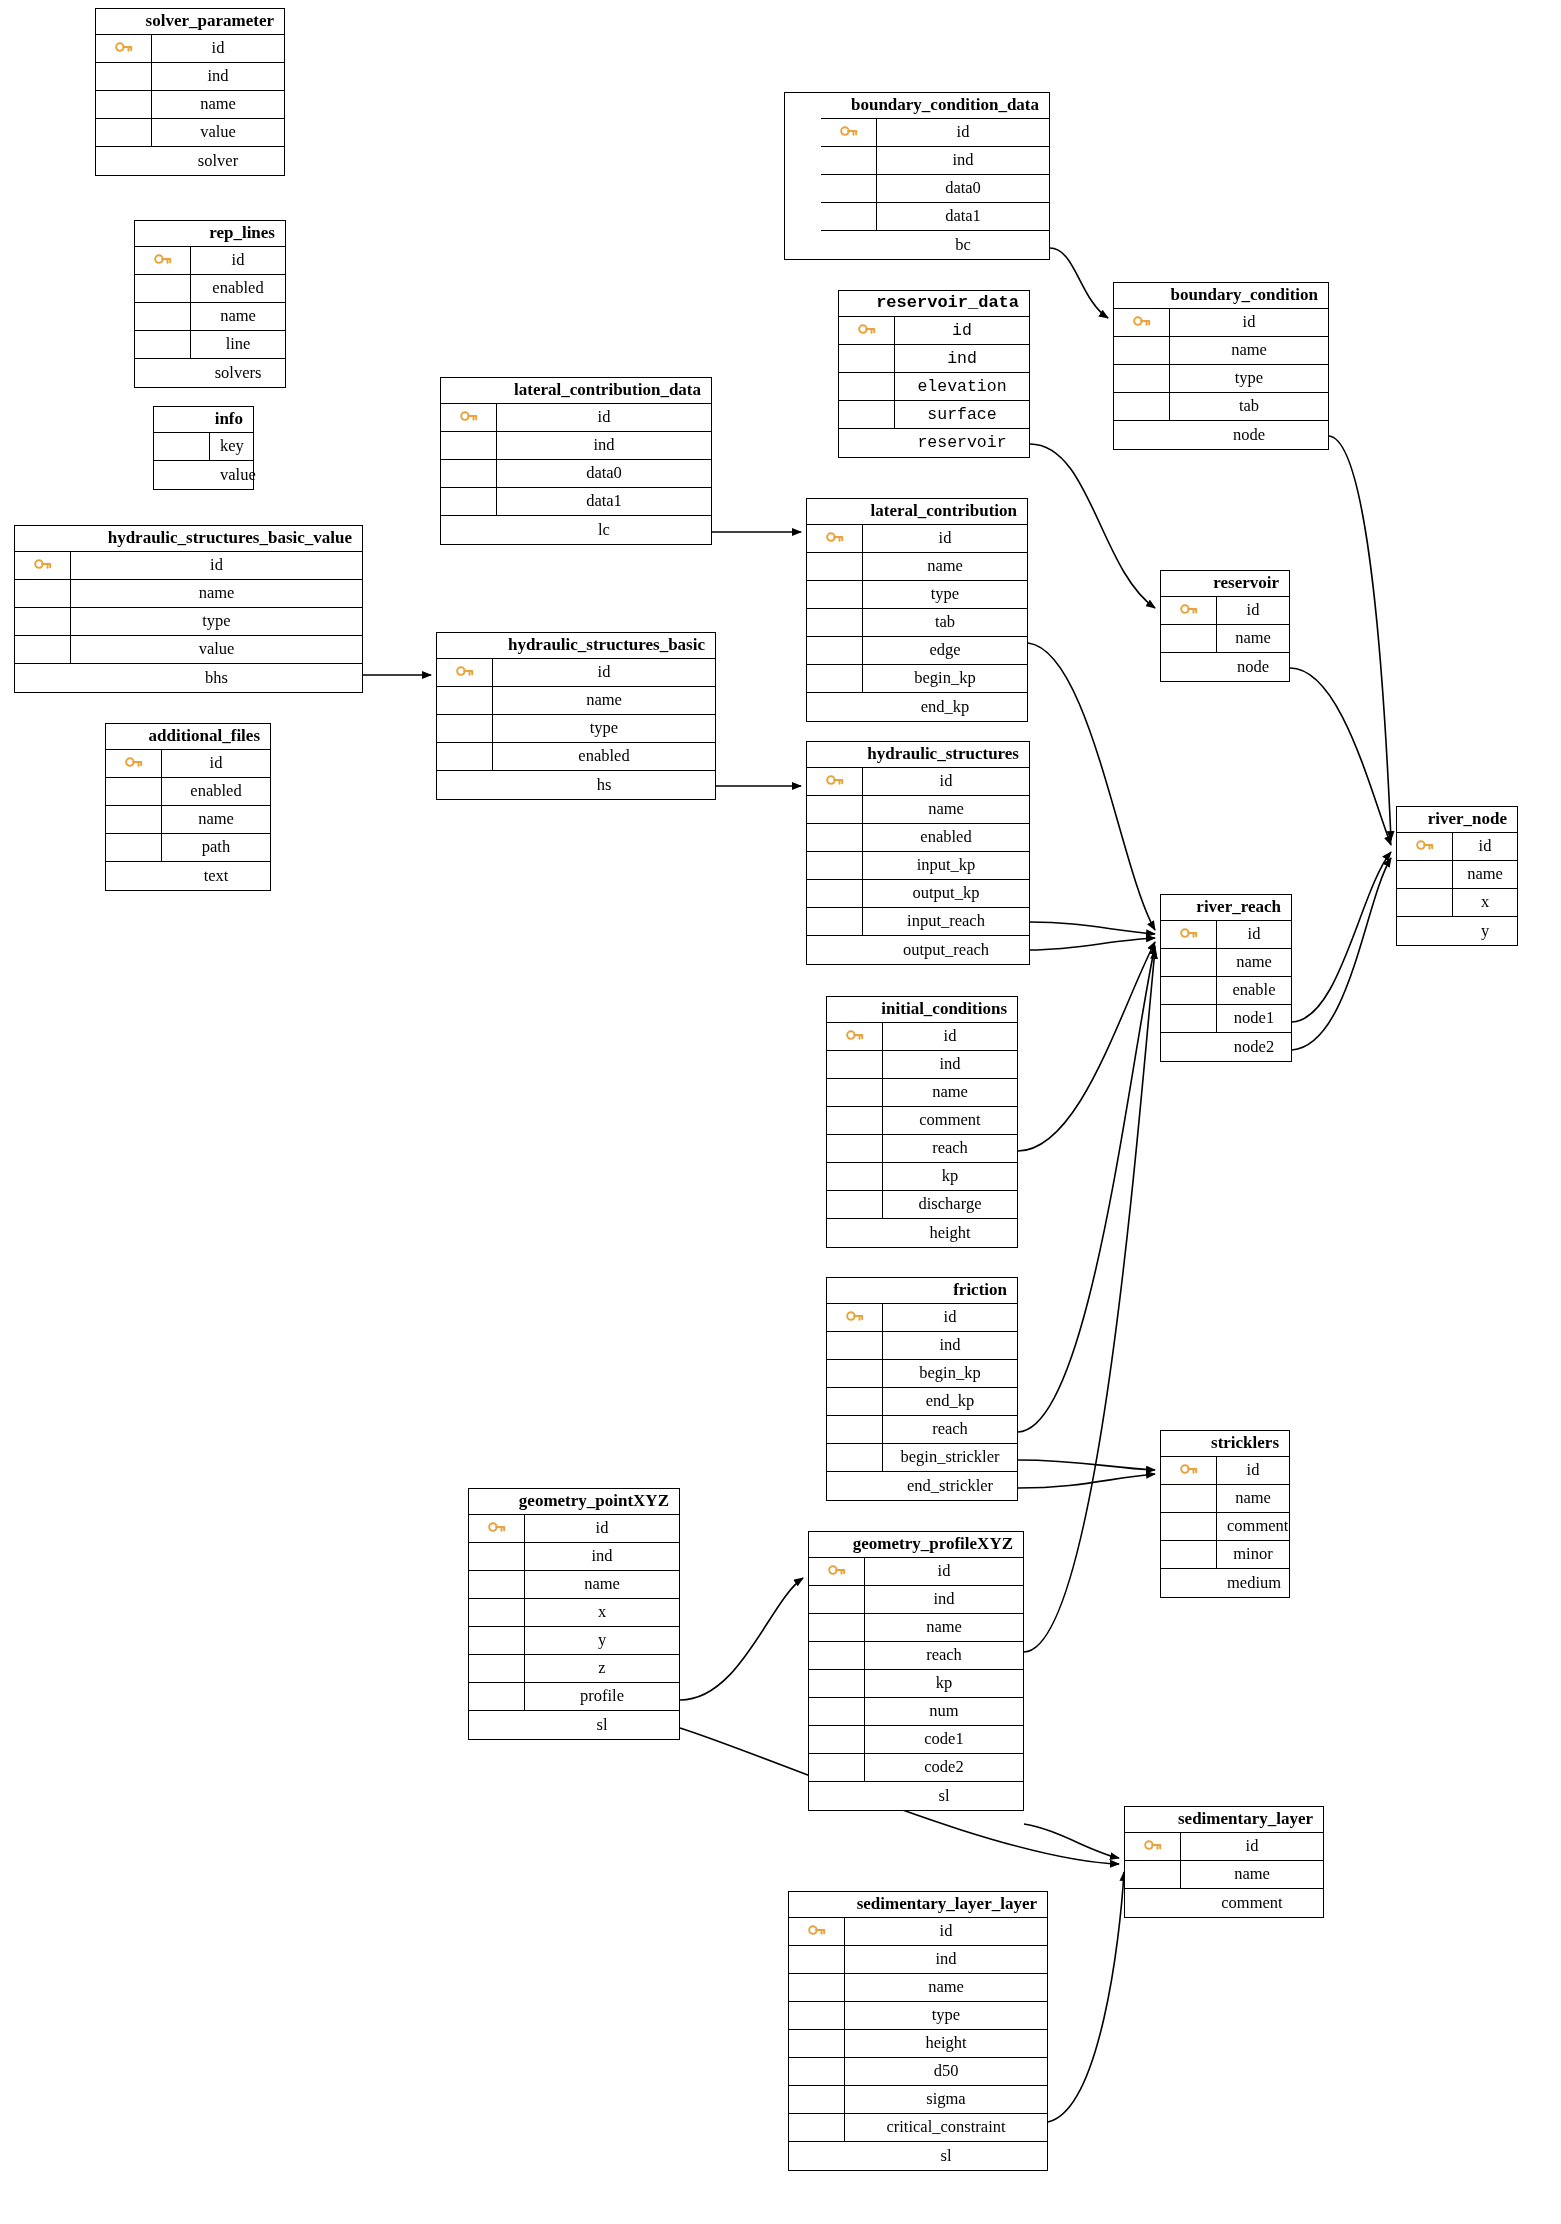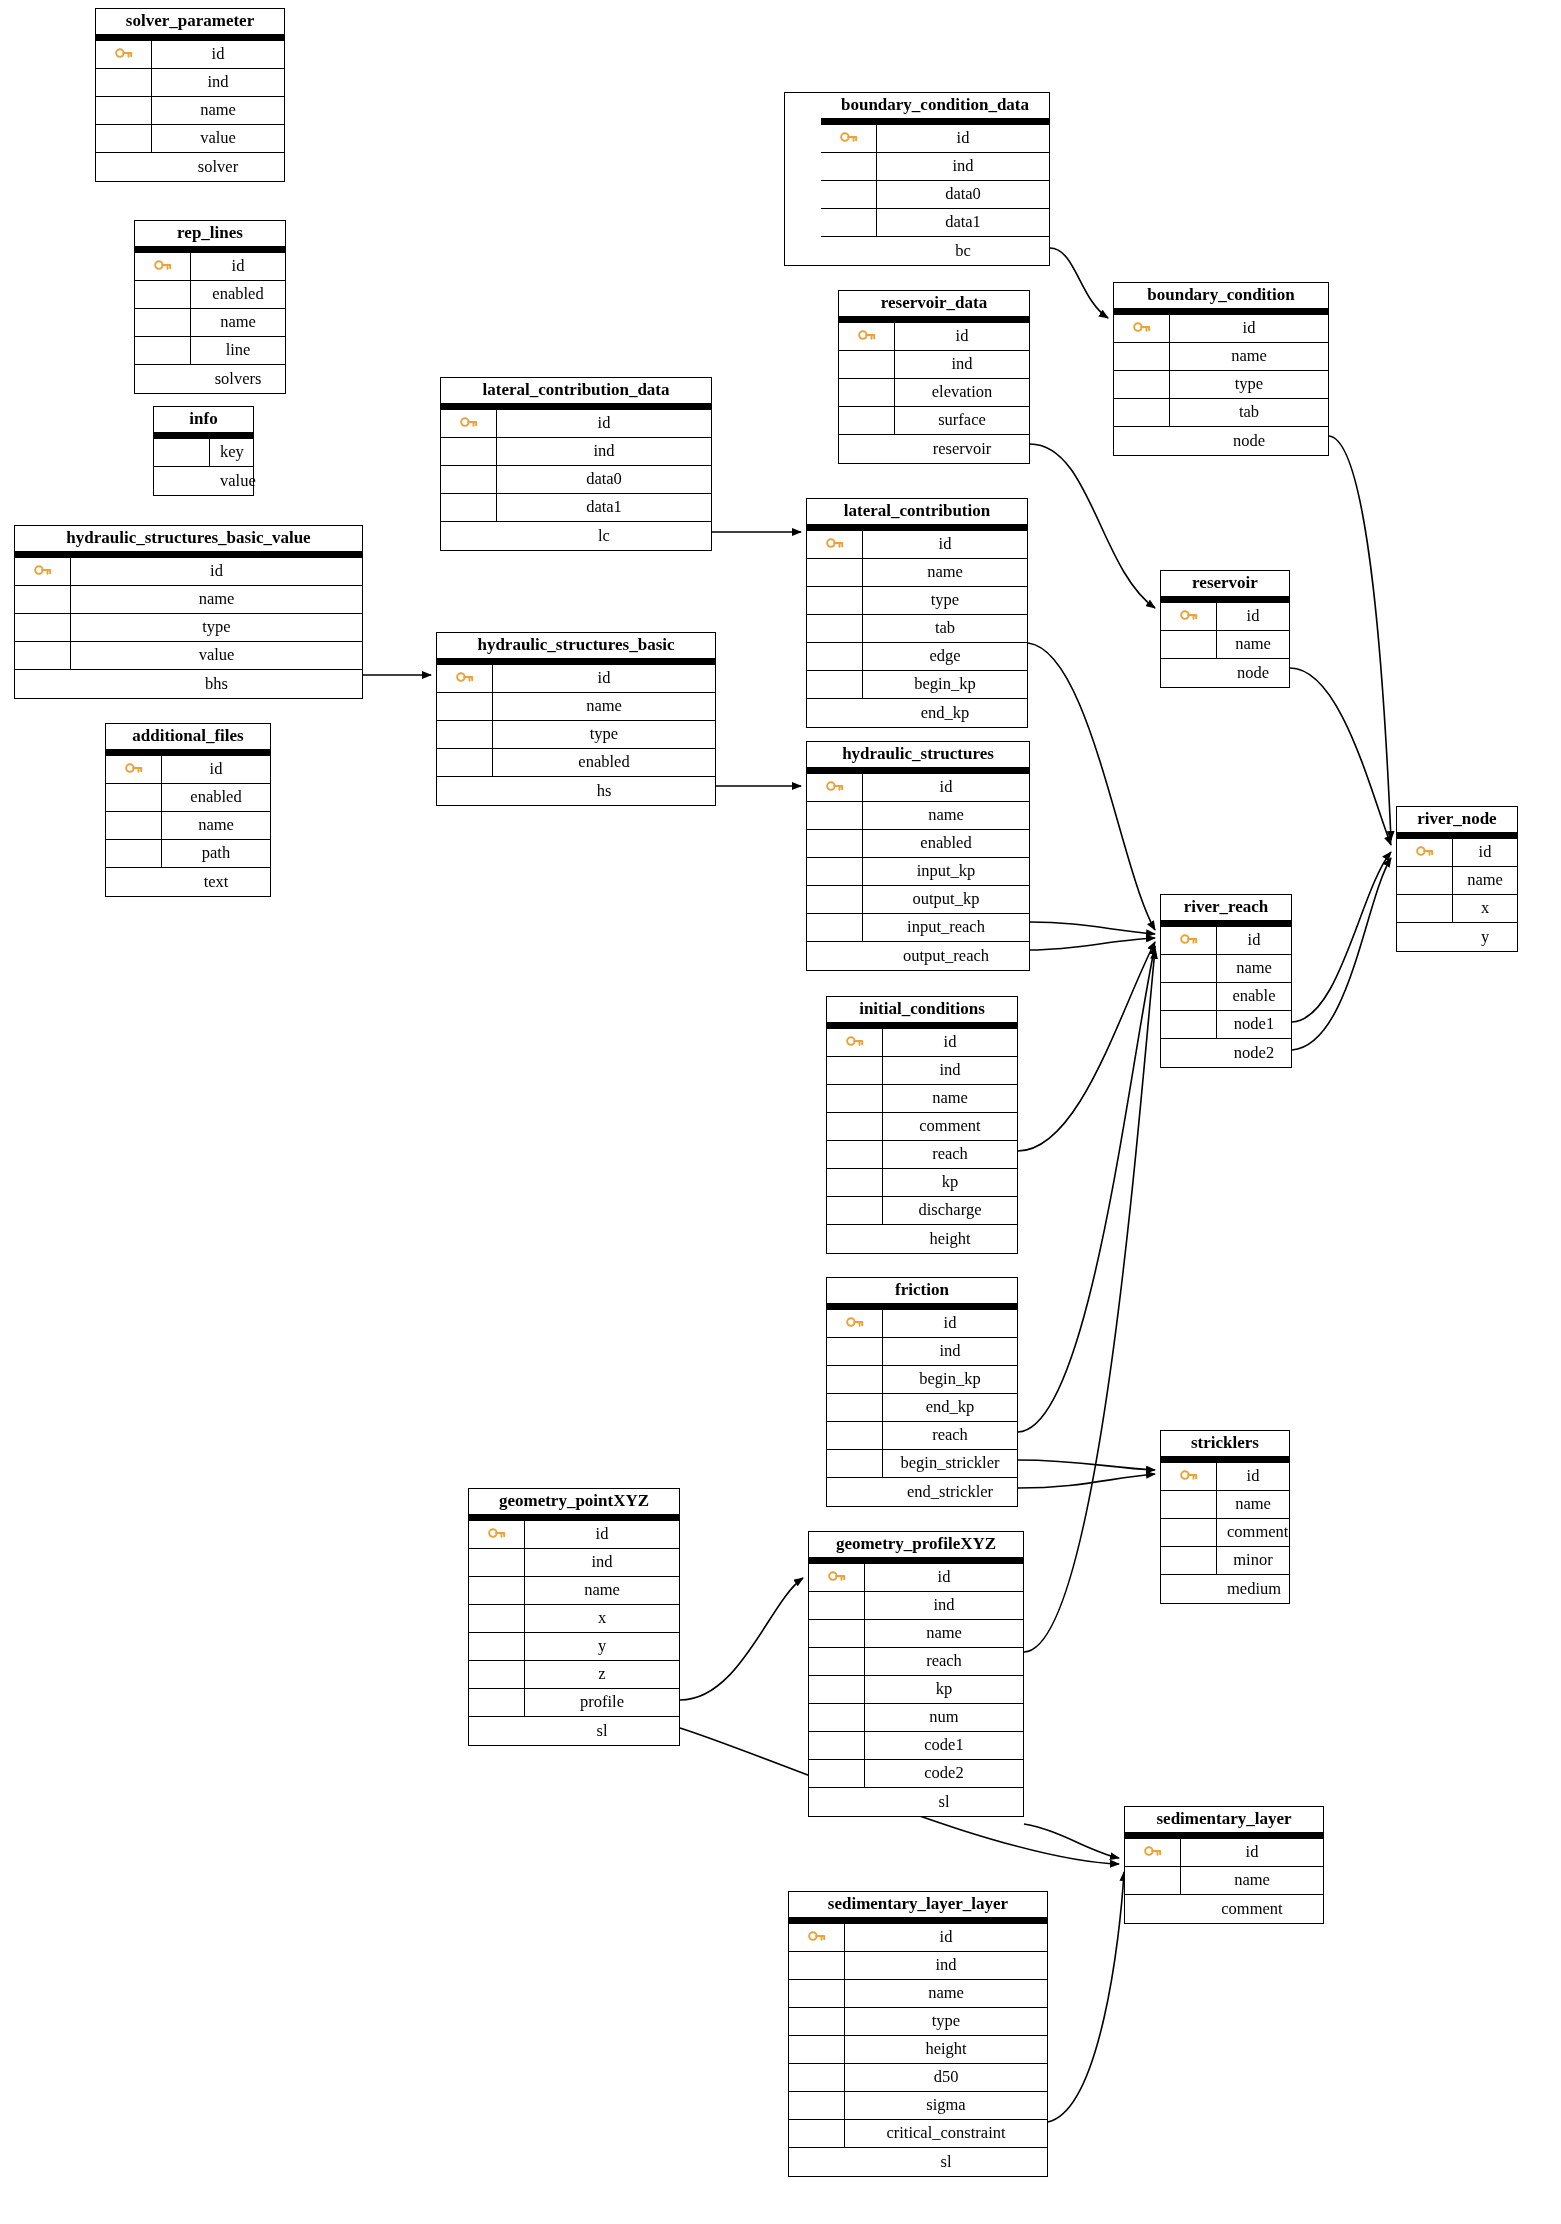--- a/index.html
+++ b/index.html
@@ -25,23 +25,23 @@
   }
   .entity {
     position: absolute;
     border: 1px solid #000000;
     background: #ffffff;
     box-sizing: border-box;
   }
   .entity-title {
     font-weight: bold;
     font-size: 17px;
-    text-align: center;
+    text-align: right;
     padding: 2px 10px 3px 10px;
-    border-bottom: 7px solid #000000;
+    border-bottom: 1px solid #000000;
     background: #ffffff;
     white-space: nowrap;
     line-height: 1.15;
   }
   .field-row {
     display: flex;
     border-bottom: 1px solid #000000;
     height: 28px;
     box-sizing: border-box;
   }
@@ -331,21 +331,21 @@
       </div>
       <div class="field-row">
         <div class="field-key"></div>
         <div class="field-name">data1</div>
       </div>
       <div class="field-row">
         <div class="field-key"></div>
         <div class="field-name">bc</div>
       </div>
     </div>
-    <div class="entity" style="left: 838px; top: 290px; width: 192px;">
+    <div class="entity" style="left: 838px; top: 290px; width: 192px; font-family: Liberation Mono, monospace;">
       <div class="entity-title">reservoir_data</div>
       <div class="field-row">
         <div class="field-key">
           <svg class="key-icon" viewBox="0 0 20 14">
             <circle cx="5.5" cy="6" r="4.2" fill="none" stroke="#E8A33D" stroke-width="2.2"></circle>
             <path d="M9,6 L18,6 M15,6 L15,10 M18,6 L18,9.5" stroke="#E8A33D" stroke-width="2.2" fill="none" stroke-linecap="round"></path>
           </svg>
         </div>
         <div class="field-name">id</div>
       </div>

